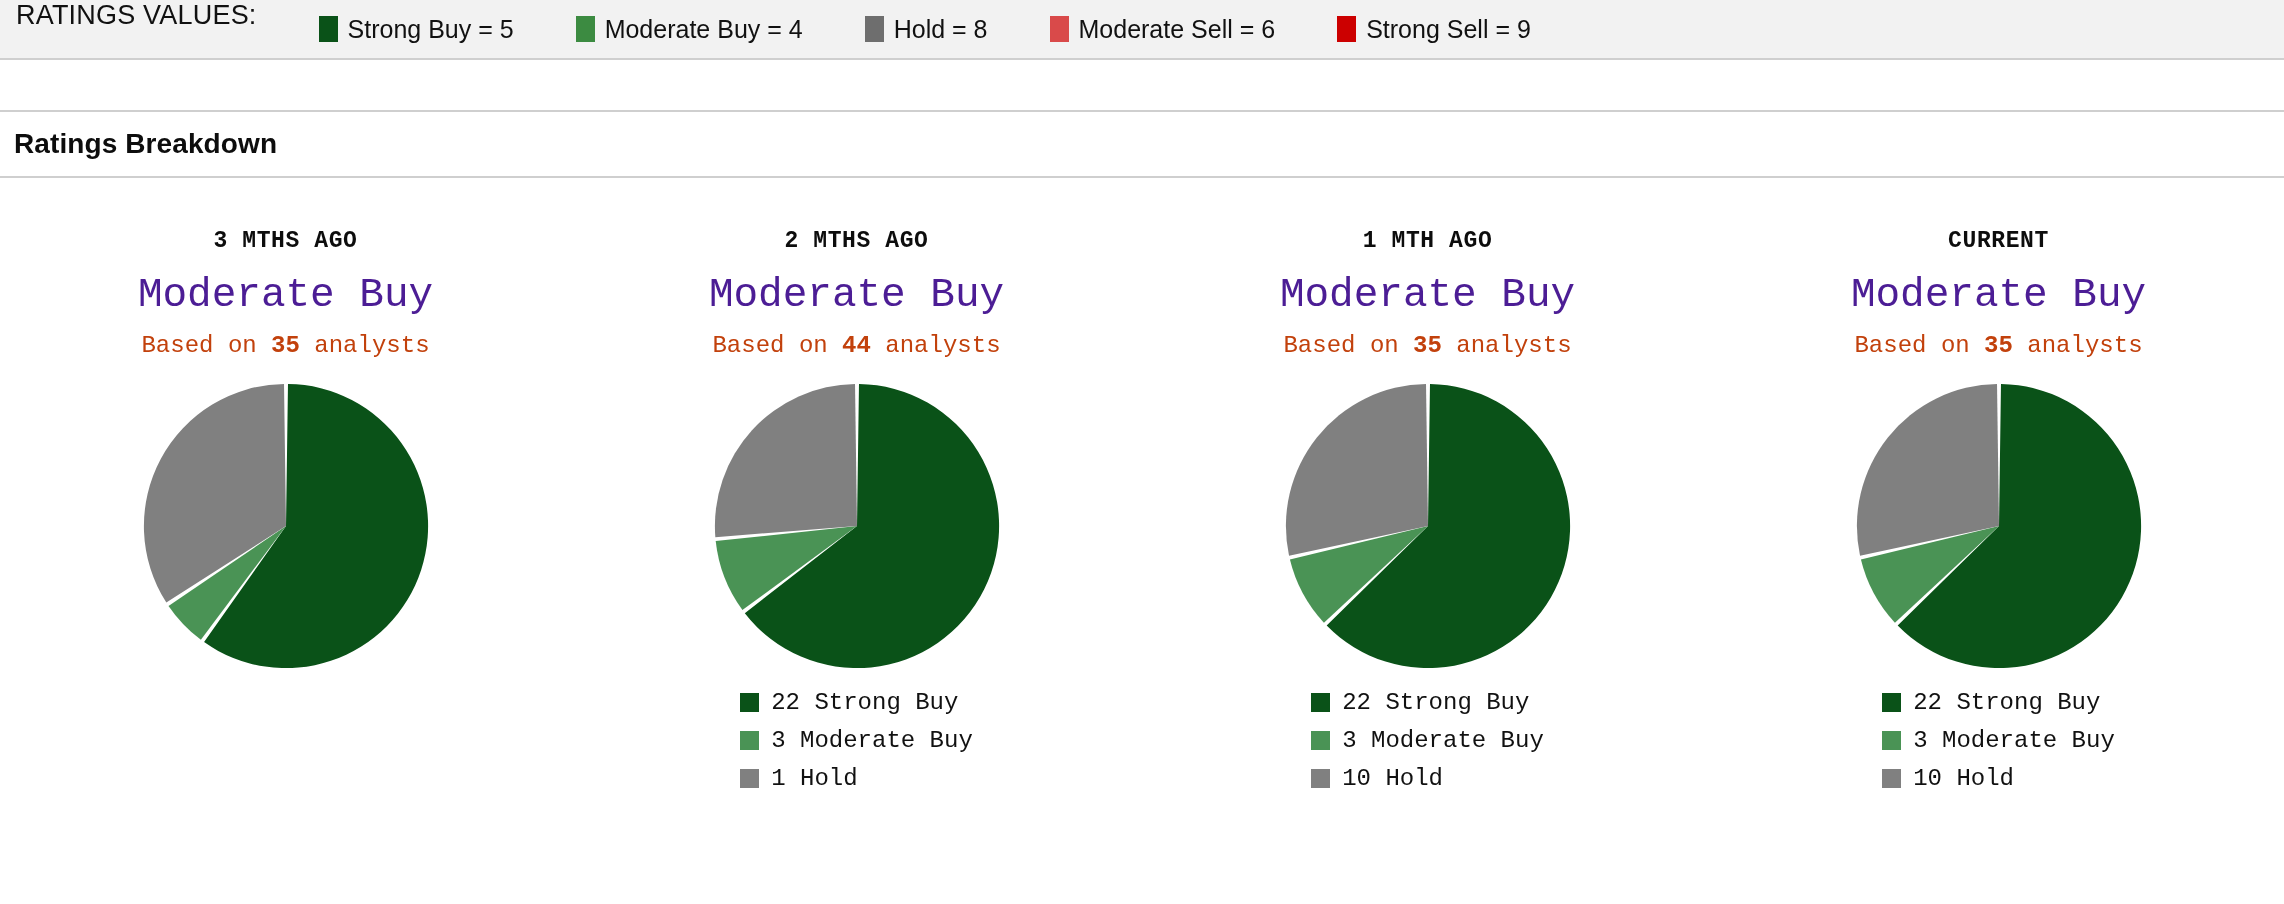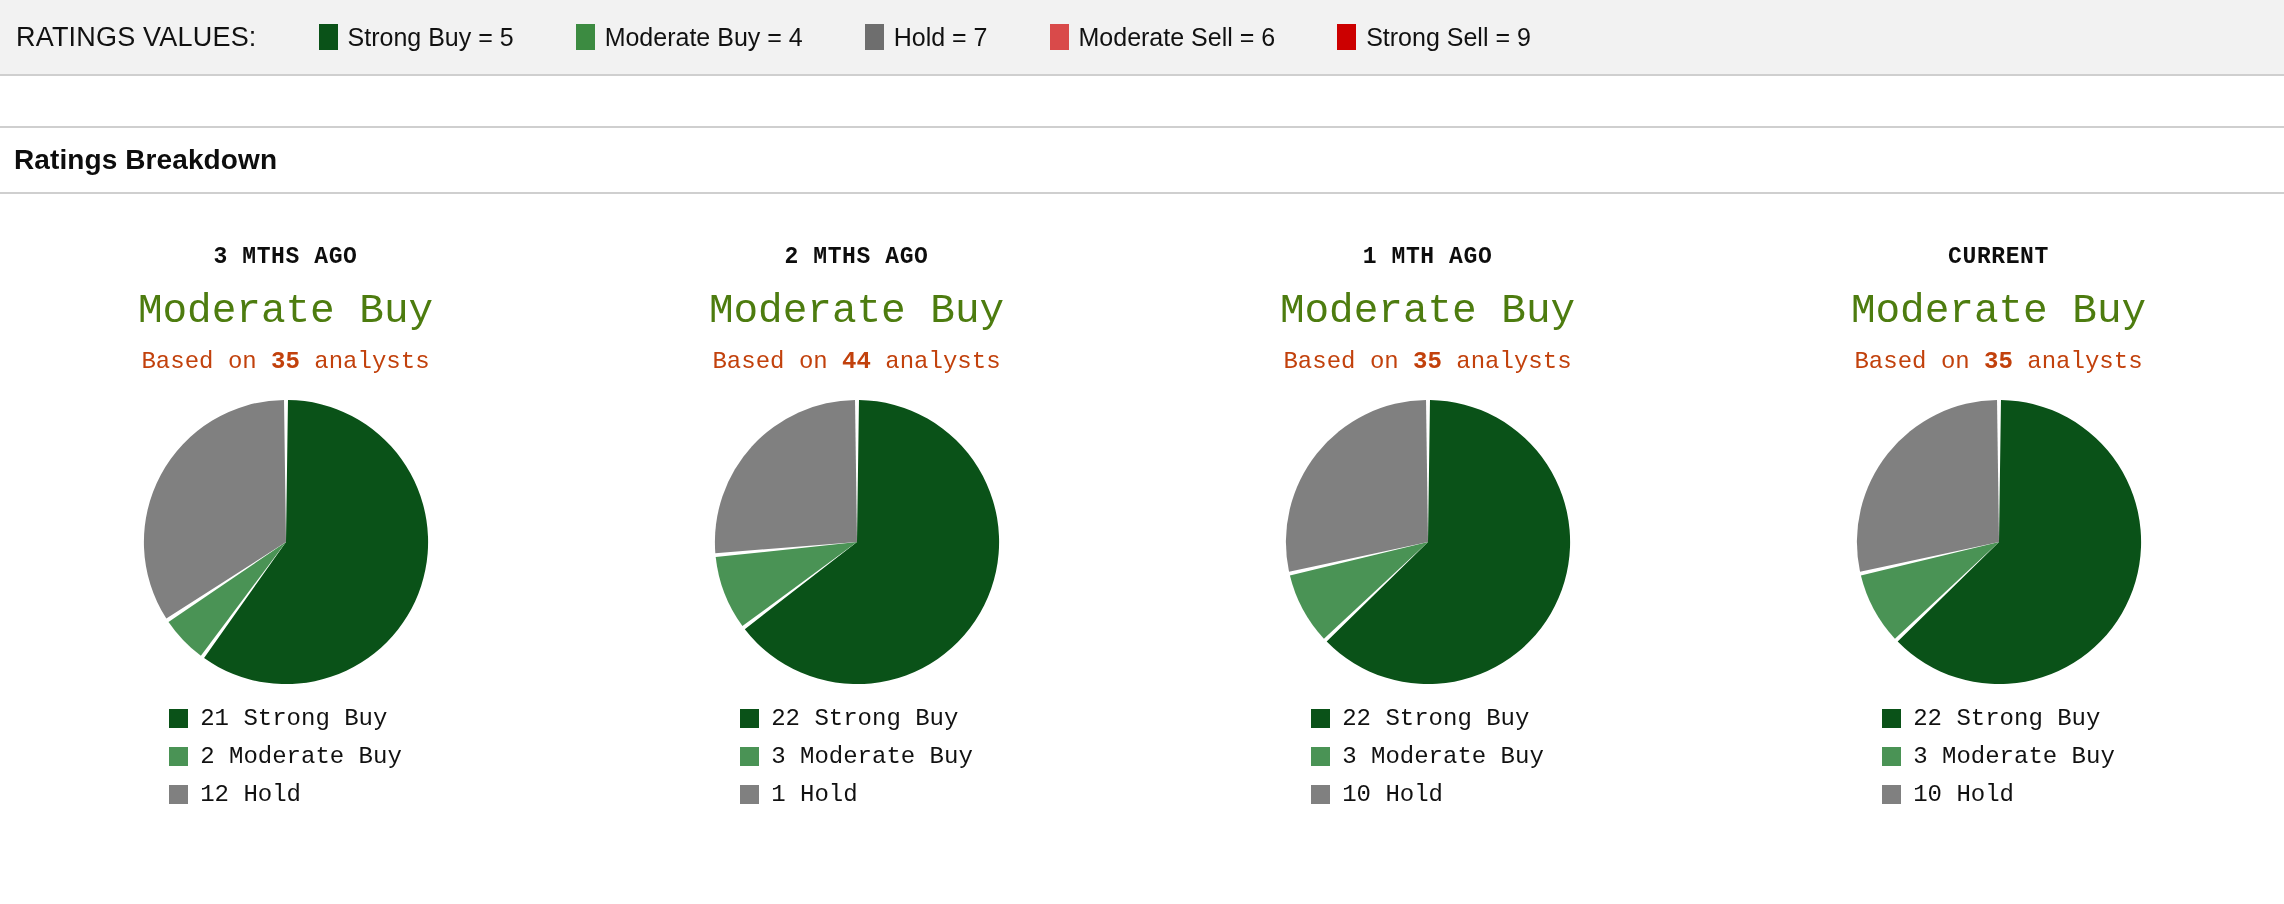--- a/index.html
+++ b/index.html
@@ -12,23 +12,22 @@
     height: 904px;
     font-family: "Liberation Sans", sans-serif;
     color: #111111;
     overflow: hidden;
   }
 
   
   #ratings-values-bar {
     background: #f2f2f2;
     border-bottom: 2px solid #cfcfcf;
-    height: 76px;
-    display: flex;
-    align-items: center;
+    height: 60px;
+    display: flex;
     padding-left: 16px;
     box-sizing: border-box;
   }
   #ratings-values-bar .rv-title {
     font-size: 27px;
     letter-spacing: 0.2px;
     color: #111;
     margin-right: 30px;
     white-space: nowrap;
   }
@@ -98,21 +97,21 @@
   }
   .bd-period {
     font-size: 23px;
     font-weight: bold;
     letter-spacing: 0.6px;
     color: #0d0d0d;
     text-transform: uppercase;
   }
   .bd-consensus {
     font-size: 41px;
-    color: #4d7c0f;
+    color: #4c1d95;
     margin-top: 20px;
     line-height: 1.05;
     white-space: nowrap;
   }
   .bd-basis {
     font-size: 24px;
     color: #c2410c;
     margin-top: 15px;
     white-space: nowrap;
   }
@@ -160,21 +159,21 @@
       <span class="rv-label">Strong Buy = 5</span>
     </div>
 
     <div class="rv-item">
       <span class="rv-swatch" style="background:#3c8b41"></span>
       <span class="rv-label">Moderate Buy = 4</span>
     </div>
 
     <div class="rv-item">
       <span class="rv-swatch" style="background:#6e6e6e"></span>
-      <span class="rv-label">Hold = 7</span>
+      <span class="rv-label">Hold = 8</span>
     </div>
 
     <div class="rv-item">
       <span class="rv-swatch" style="background:#d94a4a"></span>
       <span class="rv-label">Moderate Sell = 6</span>
     </div>
 
     <div class="rv-item">
       <span class="rv-swatch" style="background:#cc0000"></span>
       <span class="rv-label">Strong Sell = 9</span>
@@ -197,34 +196,20 @@
     <div class="bd-period">3 MTHS AGO</div>
     <div class="bd-consensus">Moderate Buy</div>
     <div class="bd-basis"><span>Based on </span><b>35</b><span> analysts</span></div>
     <div class="bd-pie-wrap">
       <svg class="bd-pie" width="290" height="290" viewBox="0 0 200 200">
           <path d="M 100 100 L 101.36829367323624 2.009552647088185 A 98 98 0 1 1 43.5096330153603 180.08020003684263 Z" fill="#0a5218"></path>
           <path d="M 100 100 L 41.2956873454726 178.47167435297587 A 98 98 0 0 1 18.973582373400262 155.12458296077938 Z" fill="#4a9355"></path>
           <path d="M 100 100 L 17.46600466474854 152.84070035494125 A 98 98 0 0 1 98.63170632676375 2.009552647088185 Z" fill="#808080"></path>
         </svg>
     </div>
-    <div class="bd-legend">
-      <div class="bd-legend-row">
-        <span class="bd-legend-swatch" style="background:#0a5218"></span>
-        <span class="bd-legend-text">21 Strong Buy</span>
-      </div>
-      <div class="bd-legend-row">
-        <span class="bd-legend-swatch" style="background:#4a9355"></span>
-        <span class="bd-legend-text">2 Moderate Buy</span>
-      </div>
-      <div class="bd-legend-row">
-        <span class="bd-legend-swatch" style="background:#808080"></span>
-        <span class="bd-legend-text">12 Hold</span>
-      </div>
-    </div>
   </div>
 
   <div class="bd-col">
     <div class="bd-period">2 MTHS AGO</div>
     <div class="bd-consensus">Moderate Buy</div>
     <div class="bd-basis"><span>Based on </span><b>44</b><span> analysts</span></div>
     <div class="bd-pie-wrap">
       <svg class="bd-pie" width="290" height="290" viewBox="0 0 200 200">
           <path d="M 100 100 L 101.36829367323624 2.009552647088185 A 98 98 0 1 1 22.626516063709786 160.14435953238376 Z" fill="#0a5218"></path>
           <path d="M 100 100 L 20.977353743248244 157.96051568594157 A 98 98 0 0 1 2.553812832759931 110.40387459397782 Z" fill="#4a9355"></path>

